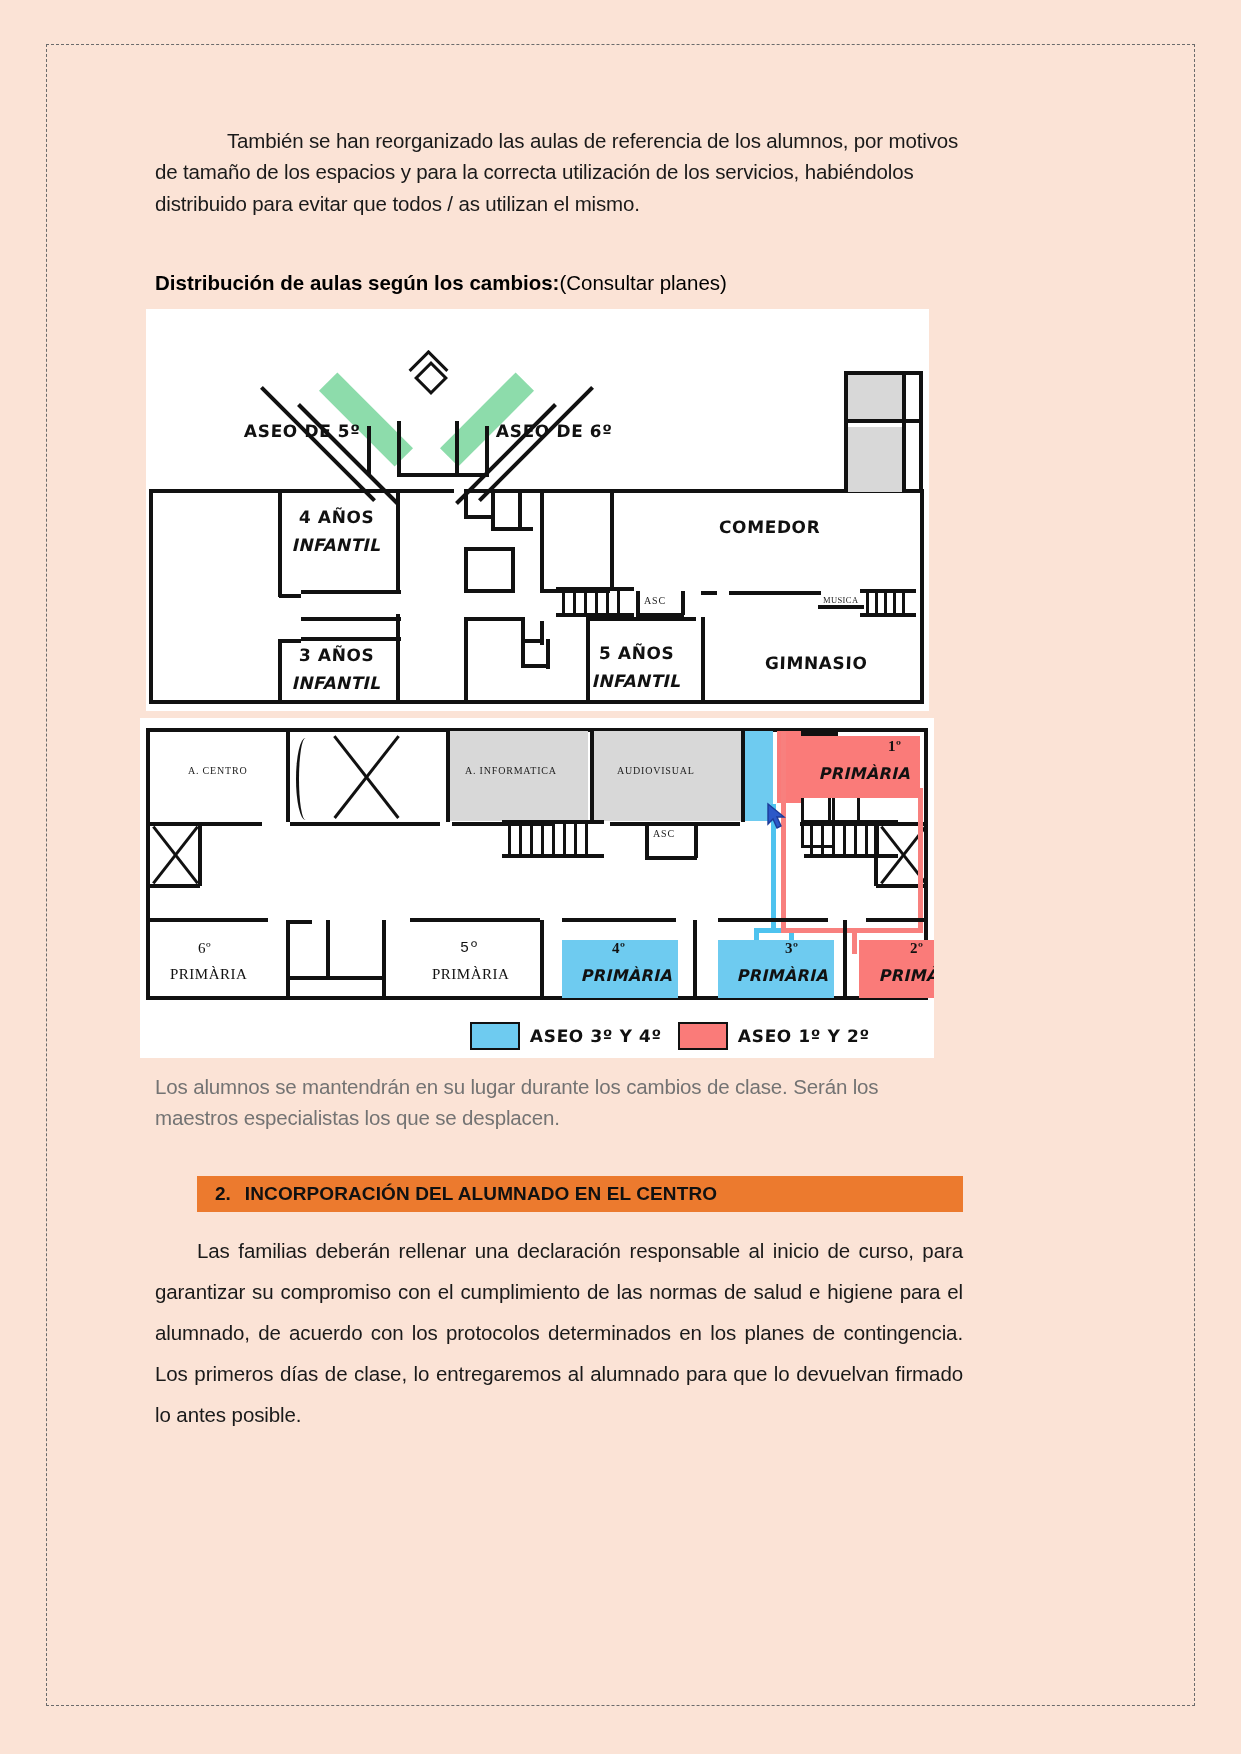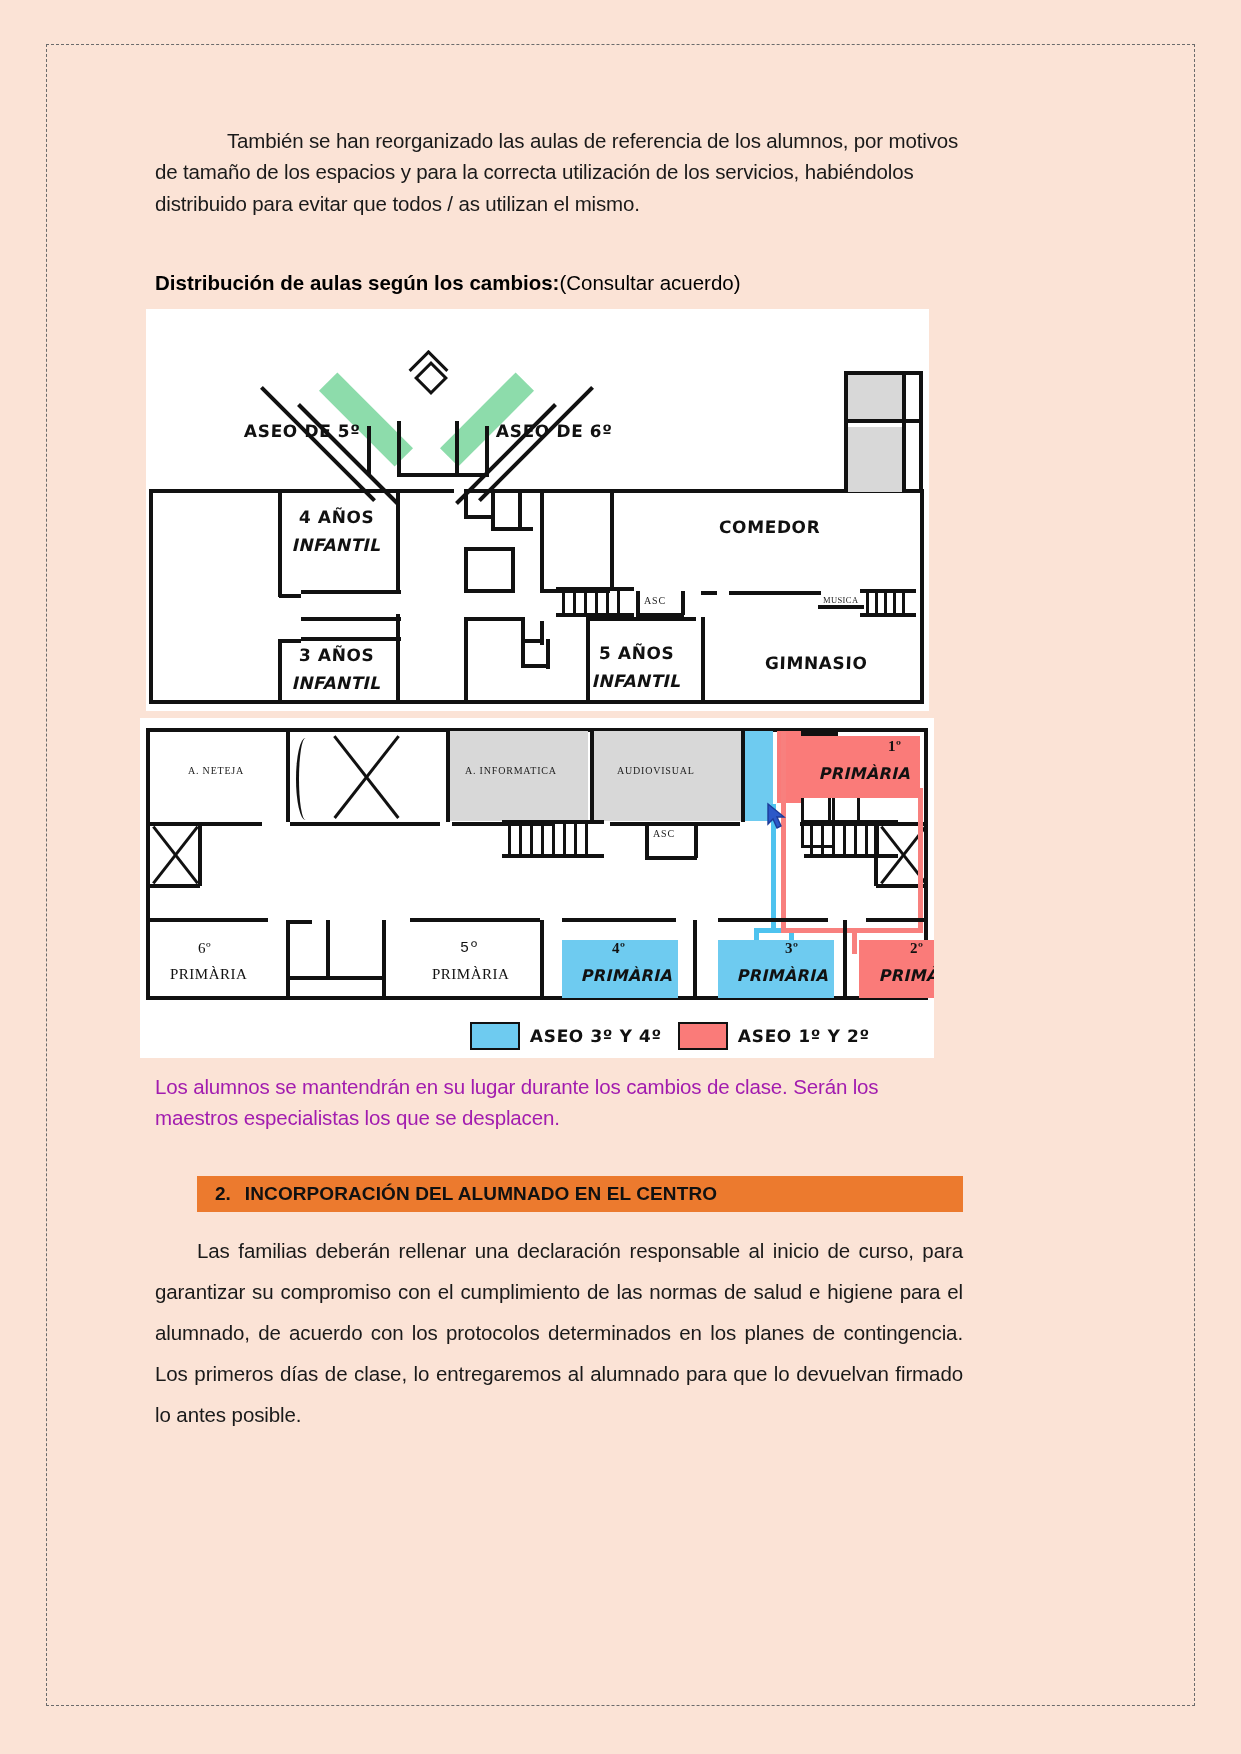--- a/index.html
+++ b/index.html
@@ -155,21 +155,21 @@
     color: #111;
     letter-spacing: 0.6px;
     white-space: nowrap;
     transform: skewX(-2deg);
   }
 
   .para-after {
     margin-top: 14px;
     font-size: 20.5px;
     line-height: 1.5;
-    color: #a21caf;
+    color: #737373;
     letter-spacing: -0.15px;
   }
 
   .section-bar {
     margin-top: 42px;
     margin-left: 42px;
     width: 766px;
     height: 36px;
     background: #ec7a2e;
     display: flex;
@@ -204,21 +204,21 @@
 <body>
 
 <div class="page">
   <div class="page-border"></div>
 
   <div class="content">
 
     <p class="para-intro">También se han reorganizado las aulas de referencia de los alumnos, por motivos de tamaño de los espacios y para la correcta utilización de los servicios, habiéndolos distribuido para evitar que todos / as utilizan el mismo.</p>
 
     <div class="heading-row">
-      <span class="bold">Distribución de aulas según los cambios:</span><span>(Consultar acuerdo)</span>
+      <span class="bold">Distribución de aulas según los cambios:</span><span>(Consultar planes)</span>
     </div>
 
     <div class="plan plan1">
 
       <div class="green-fill" style="left:207px;top:57px;width:26px;height:107px;transform:rotate(-45deg);transform-origin:center;"></div>
       <div class="green-fill" style="left:328px;top:57px;width:26px;height:107px;transform:rotate(45deg);transform-origin:center;"></div>
 
       <div class="wall thin" style="left:170px;top:55px;width:4px;height:160px;transform:rotate(-45deg);transform-origin:center;"></div>
       <div class="wall thin" style="left:200px;top:75px;width:4px;height:140px;transform:rotate(-45deg);transform-origin:center;"></div>
       <div class="wall thin" style="left:388px;top:55px;width:4px;height:160px;transform:rotate(45deg);transform-origin:center;"></div>
@@ -338,21 +338,21 @@
 
       <div class="blue-fill" style="left:605px;top:13px;width:28px;height:90px;"></div>
 
       <div class="red-fill" style="left:637px;top:13px;width:24px;height:72px;"></div>
 
       <div class="wall v" style="left:146px;top:10px;height:94px;"></div>
       <div class="wall v" style="left:306px;top:10px;height:94px;"></div>
       <div class="wall v" style="left:450px;top:10px;height:94px;"></div>
       <div class="wall v" style="left:601px;top:10px;height:94px;"></div>
 
-      <span class="room-label small" style="left:48px;top:47px;">A. NETEJA</span>
+      <span class="room-label small" style="left:48px;top:47px;">A. CENTRO</span>
       <span class="room-label small" style="left:325px;top:47px;">A. INFORMATICA</span>
       <span class="room-label small" style="left:477px;top:47px;">AUDIOVISUAL</span>
       <span class="room-label small" style="left:718px;top:40px;">A. PT</span>
 
       <div class="xbox" style="left:150px;top:14px;width:150px;height:90px;"></div>
       <div class="wall thin v" style="left:156px;top:20px;height:82px;border-left:3px solid #111;background:transparent;border-radius:50%;width:16px;"></div>
 
       <div class="wall h" style="left:6px;top:104px;width:116px;"></div>
       <div class="wall h" style="left:150px;top:104px;width:150px;"></div>
       <div class="wall h" style="left:312px;top:104px;width:100px;"></div>

